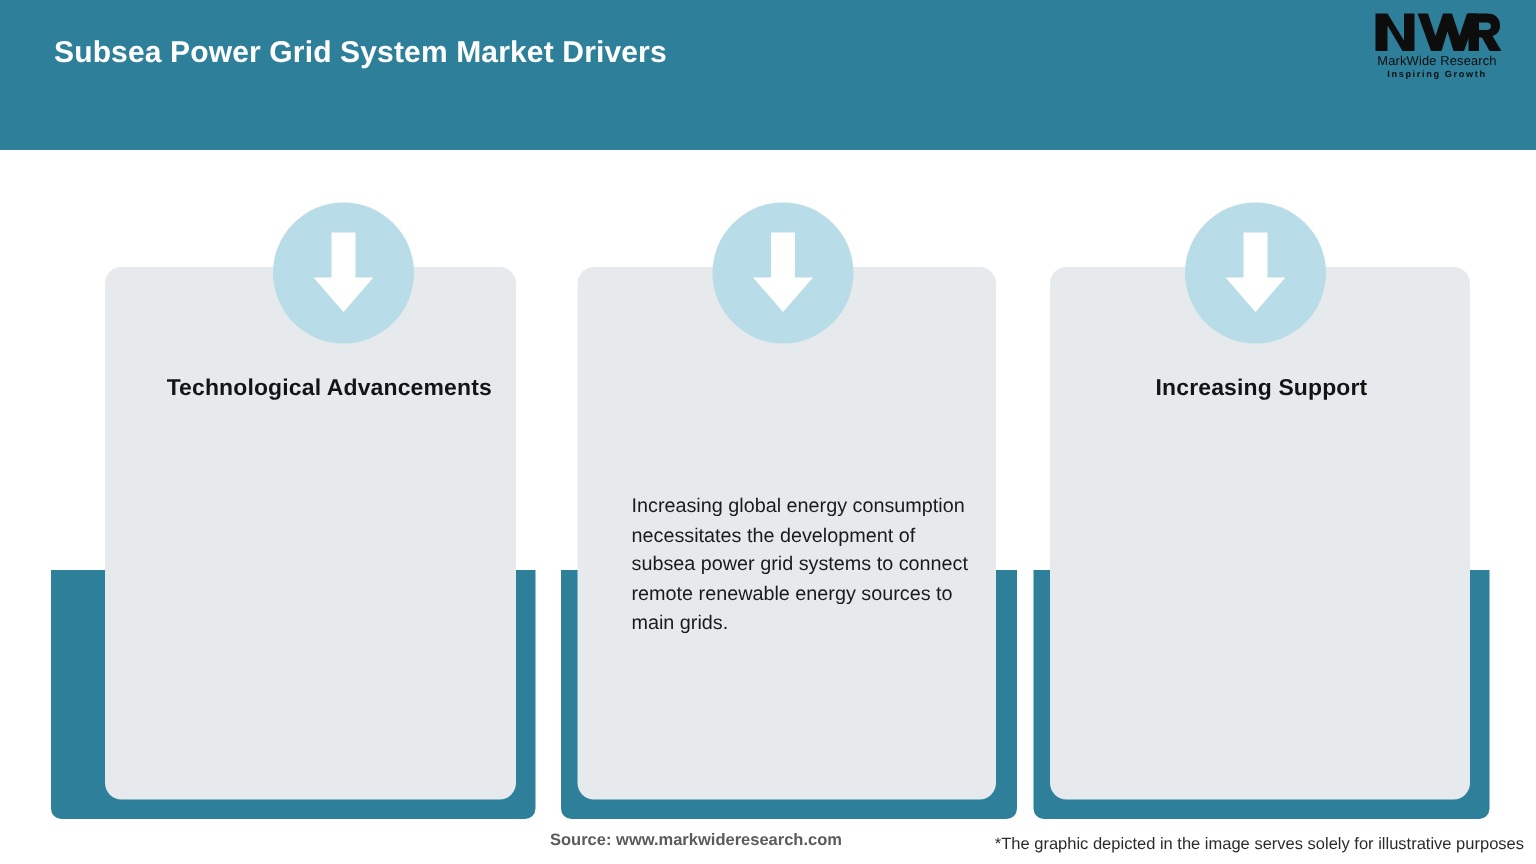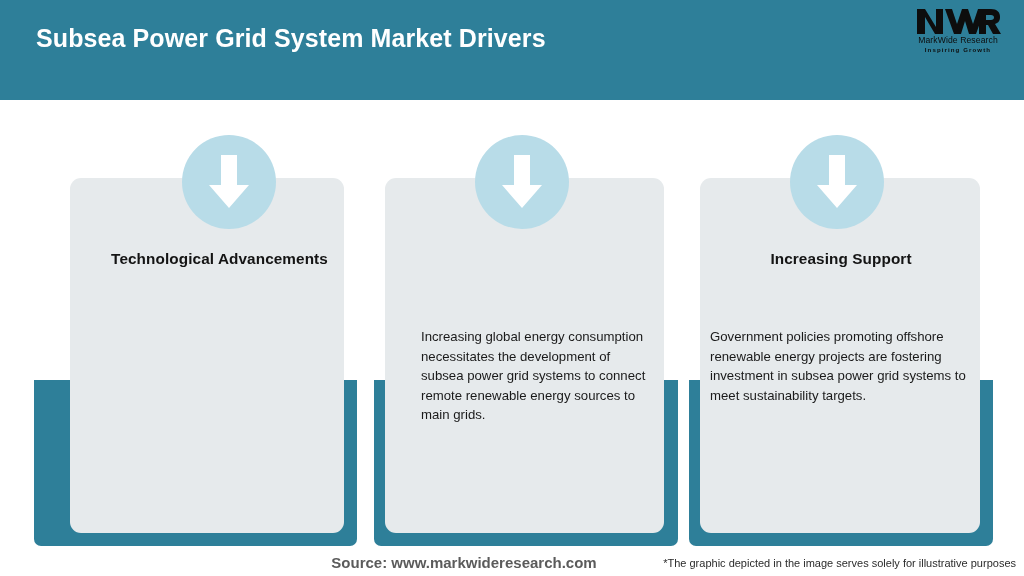--- a/index.html
+++ b/index.html
@@ -21,21 +21,21 @@
     left: 0;
     top: 0;
     width: 1024px;
     height: 100px;
     background: #2e7f99;
   }
   .header-title {
     position: absolute;
     left: 36px;
     top: 24px;
-    font-size: 25px;
+    font-size: 20px;
     font-weight: bold;
     color: #ffffff;
     letter-spacing: 0.1px;
     white-space: nowrap;
   }
 
   
   .logo {
     position: absolute;
     right: 14px;
@@ -147,21 +147,21 @@
   .card-group.g1 .card-body { left: 21px; right: 24px; margin-left: 26px; }
   .card-group.g2 .card-body { left: 21px; right: 20px; }
 
   
   .footer-source {
     position: absolute;
     left: 0;
     top: 554px;
     width: 928px;
     text-align: center;
-    font-size: 15px;
+    font-size: 11px;
     font-weight: bold;
     color: #5b5b5b;
   }
   .footer-note {
     position: absolute;
     right: 8px;
     top: 557px;
     font-size: 11px;
     color: #2b2b2b;
     white-space: nowrap;
@@ -210,19 +210,18 @@
 
   <div class="card-group g2">
     <div class="bracket"></div>
     <div class="panel"></div>
     <div class="icon-circle">
       <svg width="46" height="58" viewBox="0 0 46 58" aria-hidden="true">
         <path d="M15 2 L31 2 L31 32 L43 32 L23 55 L3 32 L15 32 Z" fill="#ffffff"></path>
       </svg>
     </div>
     <div class="card-title">Increasing Support</div>
-    <div class="card-body">Government policies promoting offshore renewable energy projects are fostering investment in subsea power grid systems to meet sustainability targets.</div>
   </div>
 
 </div>
 
 <div class="footer-source">Source: www.markwideresearch.com</div>
 <div class="footer-note">*The graphic depicted in the image serves solely for illustrative purposes</div>
 
 </body></html>

